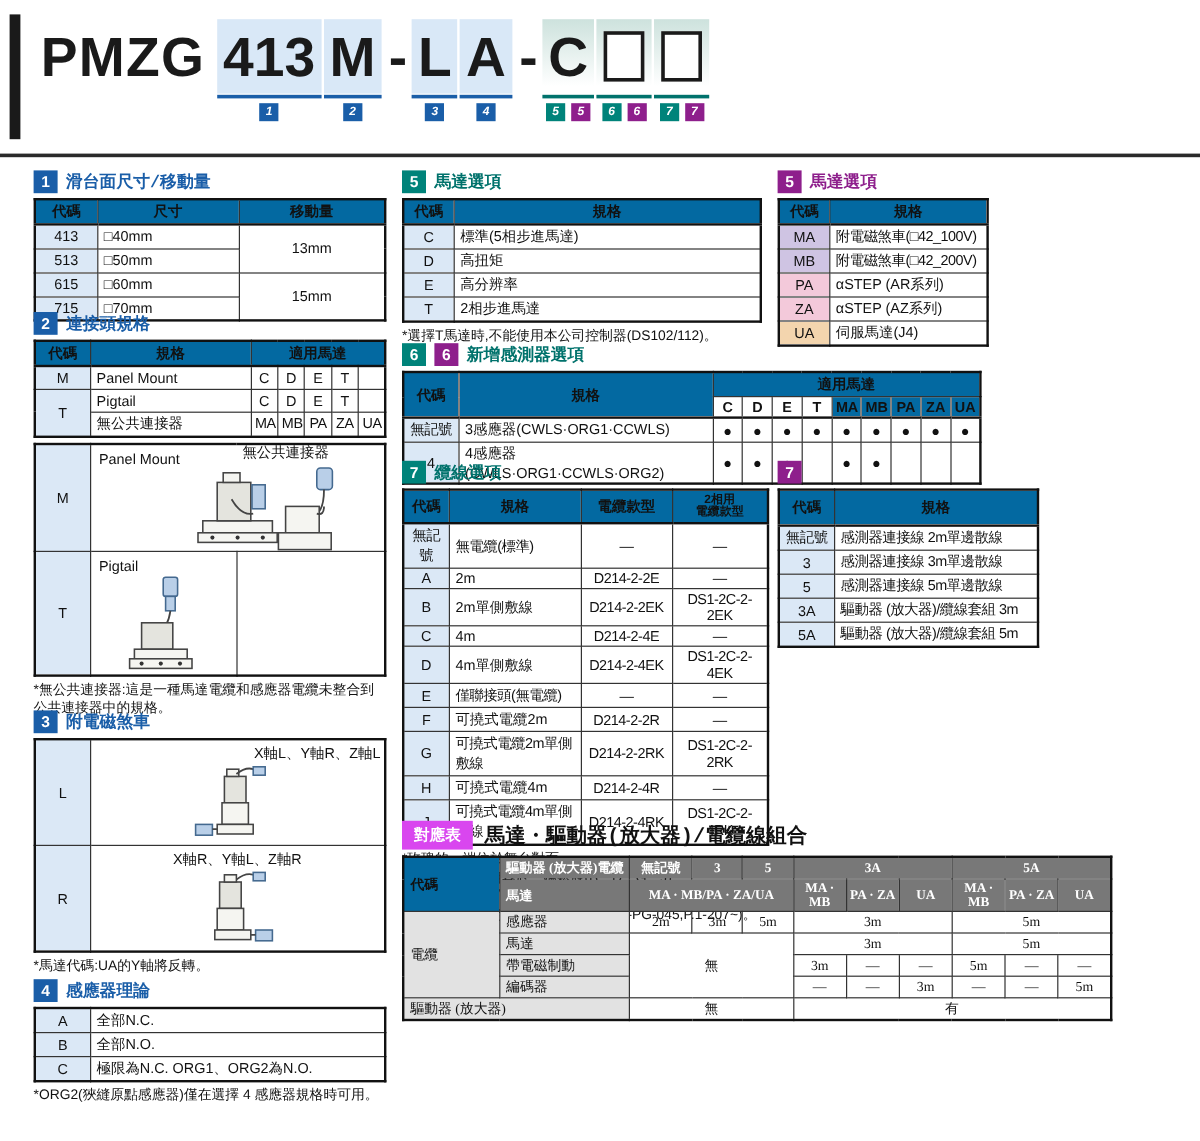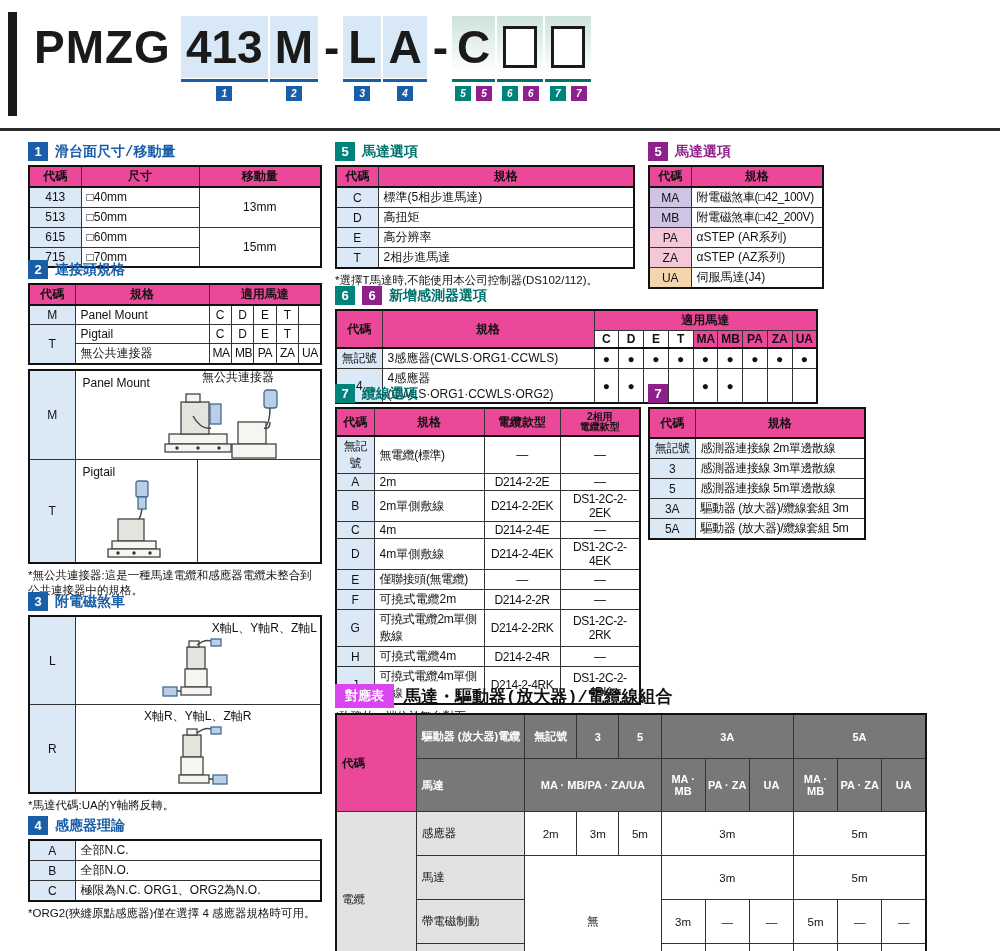--- a/index.html
+++ b/index.html
@@ -31,38 +31,38 @@
   
   .sec { position:absolute; }
   .sec-h { display:flex; align-items:center; margin-bottom:4px; }
   .nsq { display:inline-flex; width:20px; height:19px; align-items:center; justify-content:center; color:#fff; font-weight:bold; font-size:13px; margin-right:7px; }
   .n-blue { background:#1a5ea8; } .n-teal { background:#00837a; } .n-purple { background:#8e1f8c; }
   .sec-t { font-weight:bold; font-size:14px;font-family:Liberation Mono, monospace; }
   .t-blue { color:#1a5ea8; } .t-teal { color:#00726c; } .t-purple { color:#8e1f8c; }
 
   table.dt { border-collapse:collapse; table-layout:fixed; width:100%; border:2px solid #111; }
   .dt th, .dt td { border:1px solid #333; font-size:12px; padding:1px 3px; text-align:center; vertical-align:middle; overflow:hidden; }
-  .dt th { background:#ec4899; font-weight:bold; border-bottom:2px solid #111; }
+  .dt th { background:#0369a1; font-weight:bold; border-bottom:2px solid #111; }
   .cblue { background:#dbe8f6; }
   .cpurple { background:#cfc4e3; }
   .cpink { background:#f3c9da; }
   .ctan { background:#f3d5ae; }
   .lft { text-align:left !important; padding-left:5px !important; }
   .sm { font-size:10px; letter-spacing:-0.4px; }
   .note { font-size:11.5px; line-height:1.28; margin-top:4px; color:#111; }
   .dot { font-size:13px; line-height:1; }
   .figcell { vertical-align:top !important; padding:3px !important; }
   .figlabel { display:block; text-align:left; font-size:12px; padding:2px 0 0 4px; }
   .figbox { display:flex; justify-content:center; }
 
   
   .map-h { display:flex; align-items:center; margin-bottom:5px; }
   .map-badge { background:#d946ef; color:#fff; font-weight:bold; font-size:13px; padding:3px 10px; margin-right:10px; }
   .map-title { font-weight:bold; font-size:17px;font-family:Liberation Mono, monospace; }
-  .mp th, .mp td { height:17px; padding:14px 2px; font-size:11.5px; }
+  .mp th, .mp td { height:17px; padding:1px 2px; font-size:11.5px;font-family:Liberation Serif, serif; }
   .mdark { background:#787878 !important; color:#fff; font-weight:bold; border-bottom:1px solid #333 !important; font-size:11px !important; }
   .mlbl { background:#e2e2e2; text-align:left !important; padding-left:5px !important; }
   .mcode { background:#d6d6d6; text-align:left !important; padding-left:5px !important; font-weight:bold; border-bottom:1px solid #333 !important; }
 
   svg .ln { stroke:#444; fill:none; stroke-width:1.5; }
   svg .bx { fill:#f5f5f1; stroke:#444; stroke-width:1.3; }
   svg .bx2 { fill:#e4e4de; stroke:#444; stroke-width:1.3; }
   svg .bl { fill:#b9cfe8; stroke:#44698f; stroke-width:1.3; }
 </style>
 </head>

